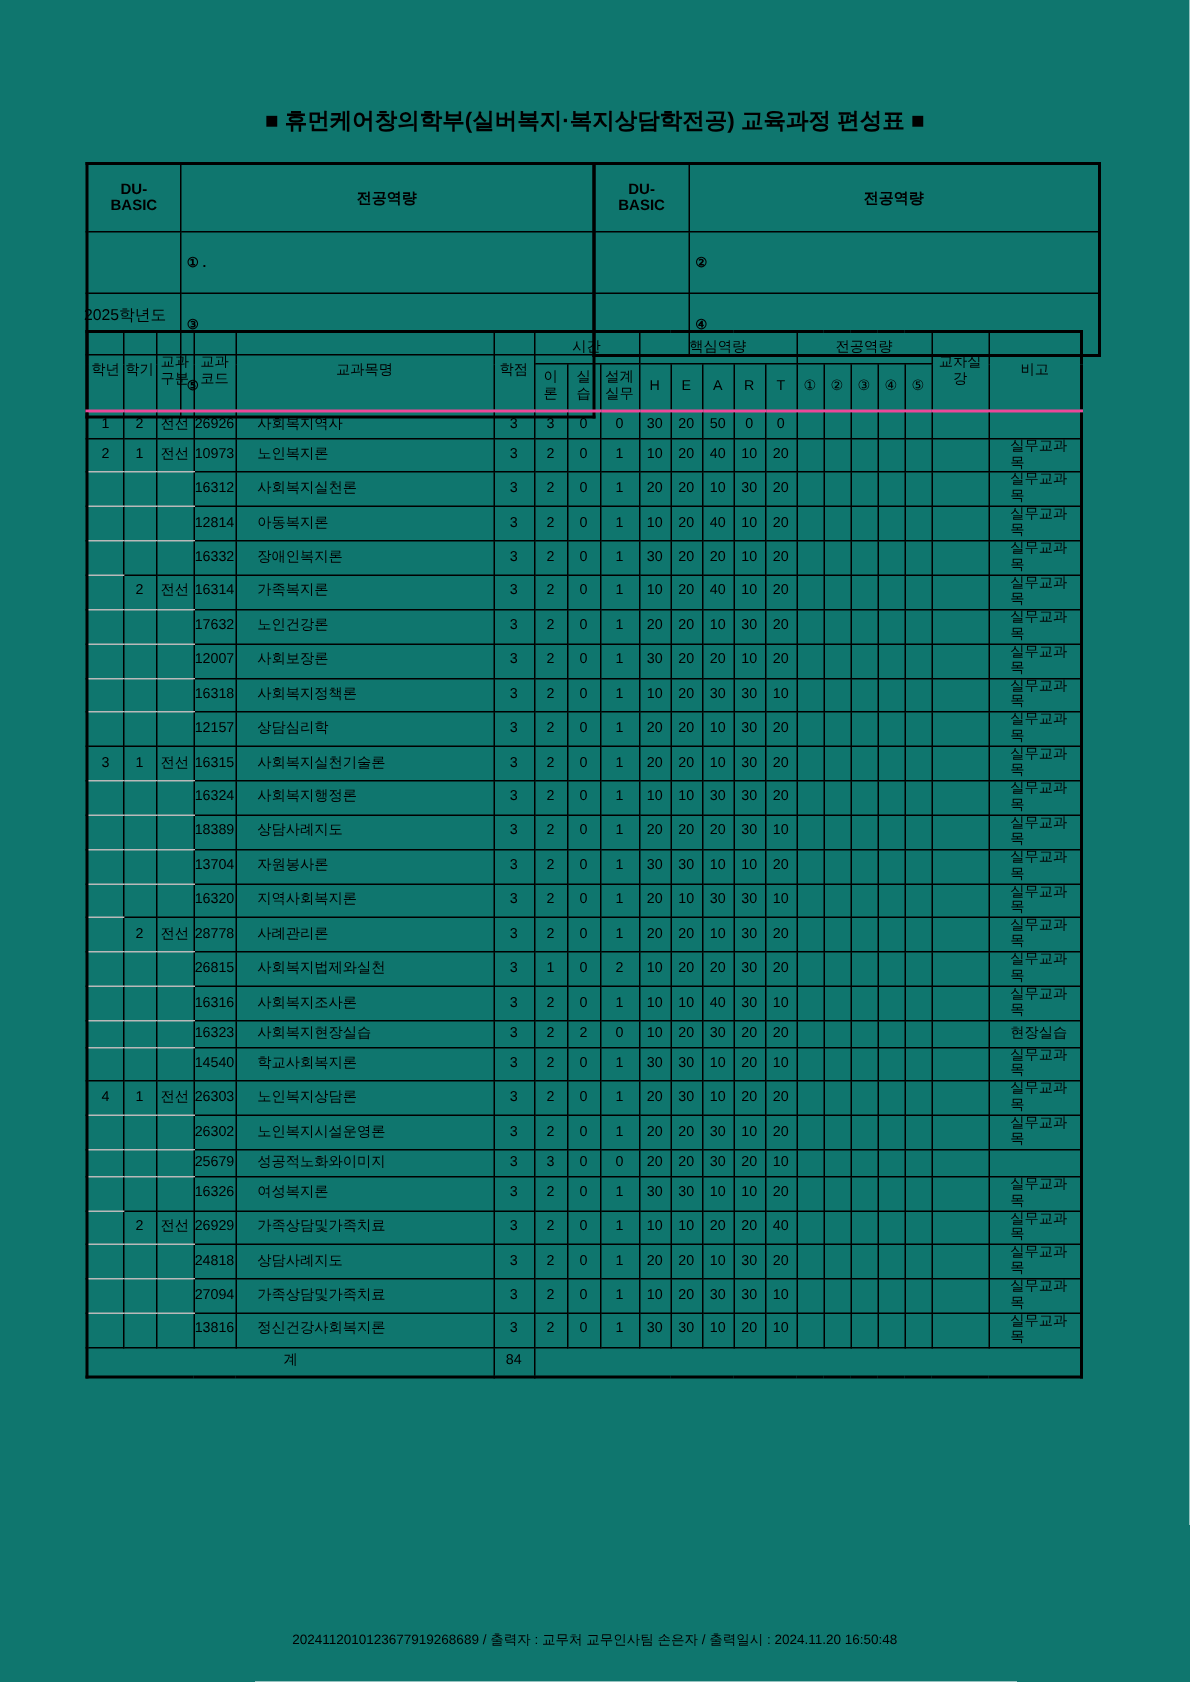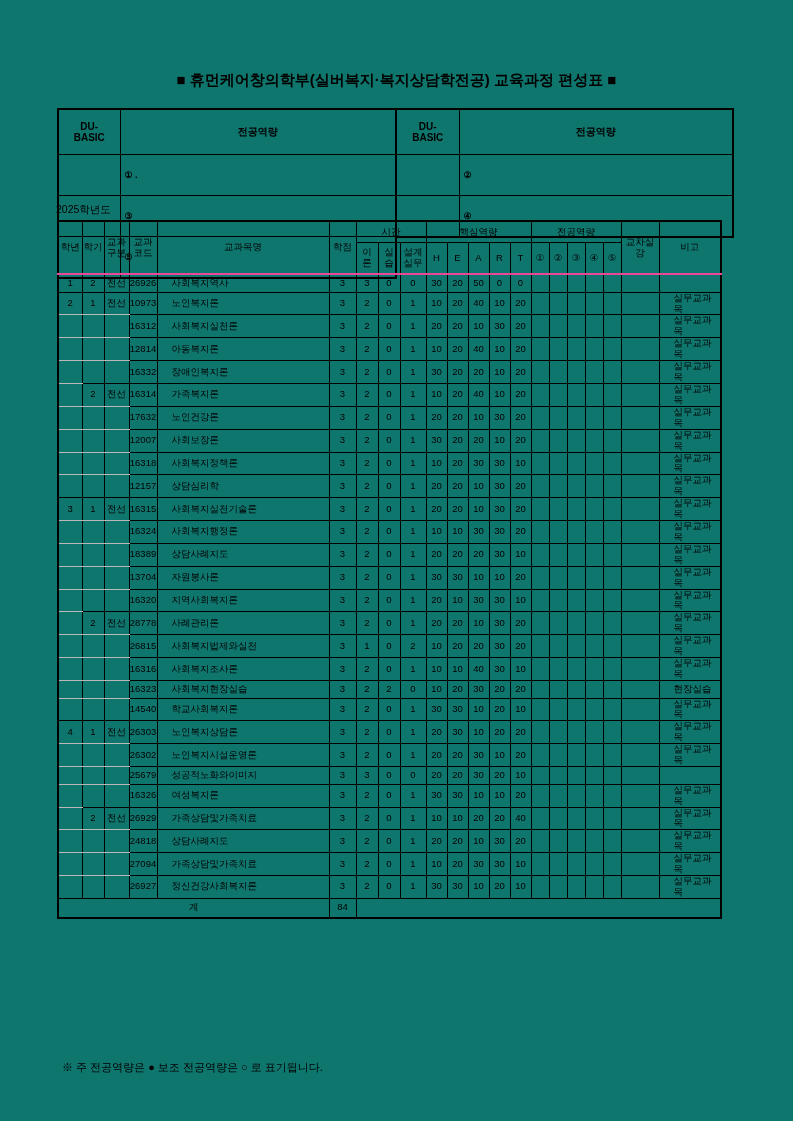--- a/index.html
+++ b/index.html
@@ -771,21 +771,21 @@
           <td></td>
           <td></td>
           <td></td>
           <td></td>
           <td class="al">실무교과목</td>
         </tr>
         <tr>
           <td class="gy-t"></td>
           <td class="gy-t"></td>
           <td class="gy-t"></td>
-          <td>26927</td>
+          <td>13816</td>
           <td class="al">정신건강사회복지론</td>
           <td>3</td>
           <td>2</td>
           <td>0</td>
           <td>1</td>
           <td>30</td>
           <td>30</td>
           <td>10</td>
           <td>20</td>
           <td>10</td>
@@ -800,15 +800,15 @@
       </tbody>
     <tbody>
       <tr class="total-row">
         <td colspan="5">계</td>
         <td>84</td>
         <td colspan="15"></td>
       </tr>
     </tbody>
   </table>
 
-  <div class="footnote">※ 주 전공역량은 ● 보조 전공역량은 ○ 로 표기됩니다.</div>
+  <div class="printline">2024112010123677919268689 / 출력자 : 교무처 교무인사팀 손은자 / 출력일시 : 2024.11.20 16:50:48</div>
 
 </div>
 
 </body></html>

